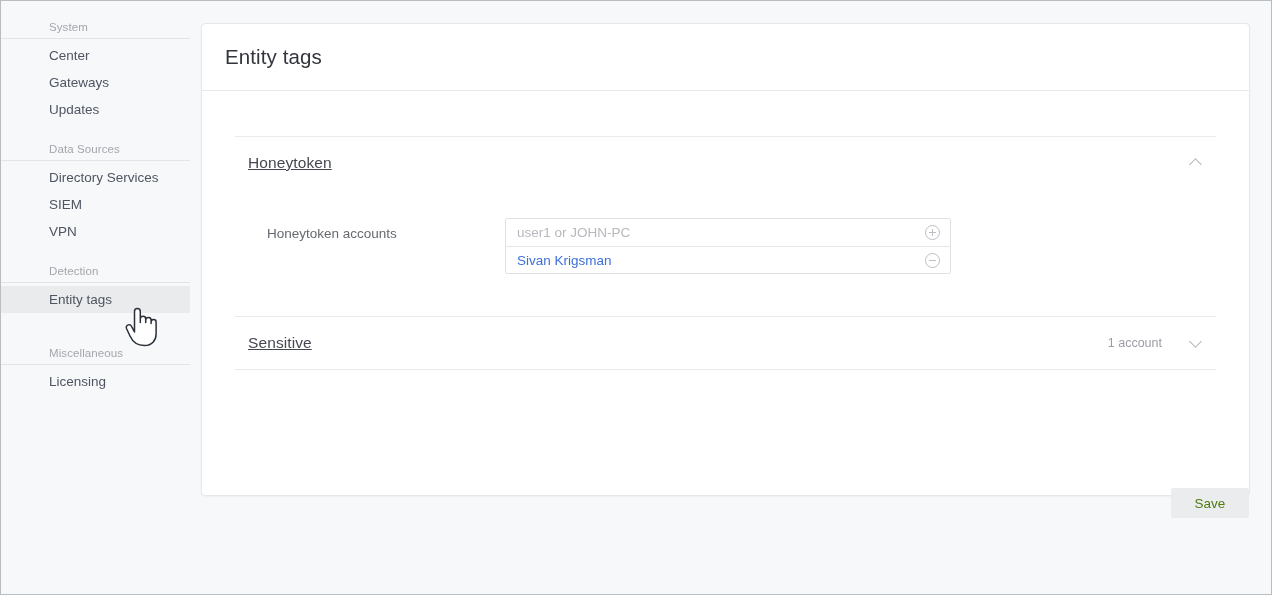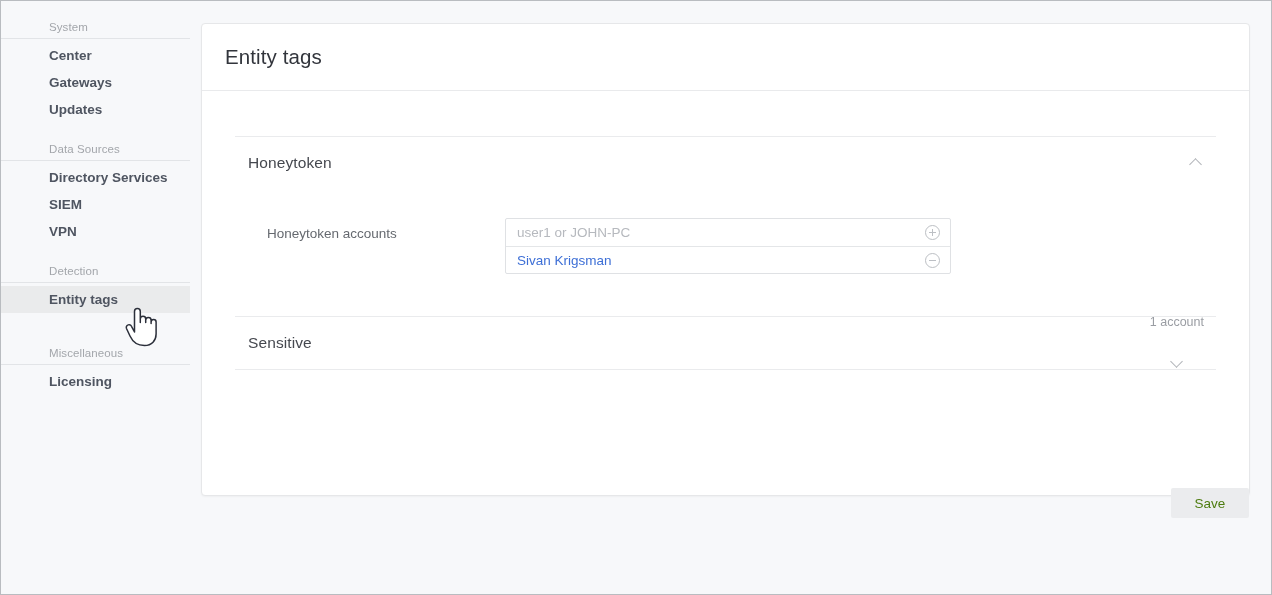--- a/index.html
+++ b/index.html
@@ -48,21 +48,20 @@
     padding: 0 0 5px 48px;
     margin: 0 10px 0 0;
     border-bottom: 1px solid #e2e4e7;
     margin-left: 0;
     margin-right: 9px;
     padding-left: 48px;
   }
 
   .group-items {
     padding-top: 3px;
-    font-weight: bold;
   }
 
   .nav-item {
     display: block;
     font-size: 13.5px;
     color: #4f5561;
     line-height: 27px;
     height: 27px;
     padding-left: 48px;
     margin: 0 9px 0 0;
@@ -124,27 +123,27 @@
     align-items: center;
     height: 52px;
     padding: 0 12px 0 13px;
     justify-content: space-between;
   }
 
   .section-title {
     font-size: 15.5px;
     color: #45484f;
     letter-spacing: 0.1px;
+    text-decoration: underline;
   }
 
   .section-right {
     display: flex;
     align-items: center;
     gap: 26px;
-    flex-direction: column;
   }
 
   .section-meta {
     font-size: 12.5px;
     color: #9a9da3;
   }
 
   .chevron {
     width: 16px;
     height: 16px;

